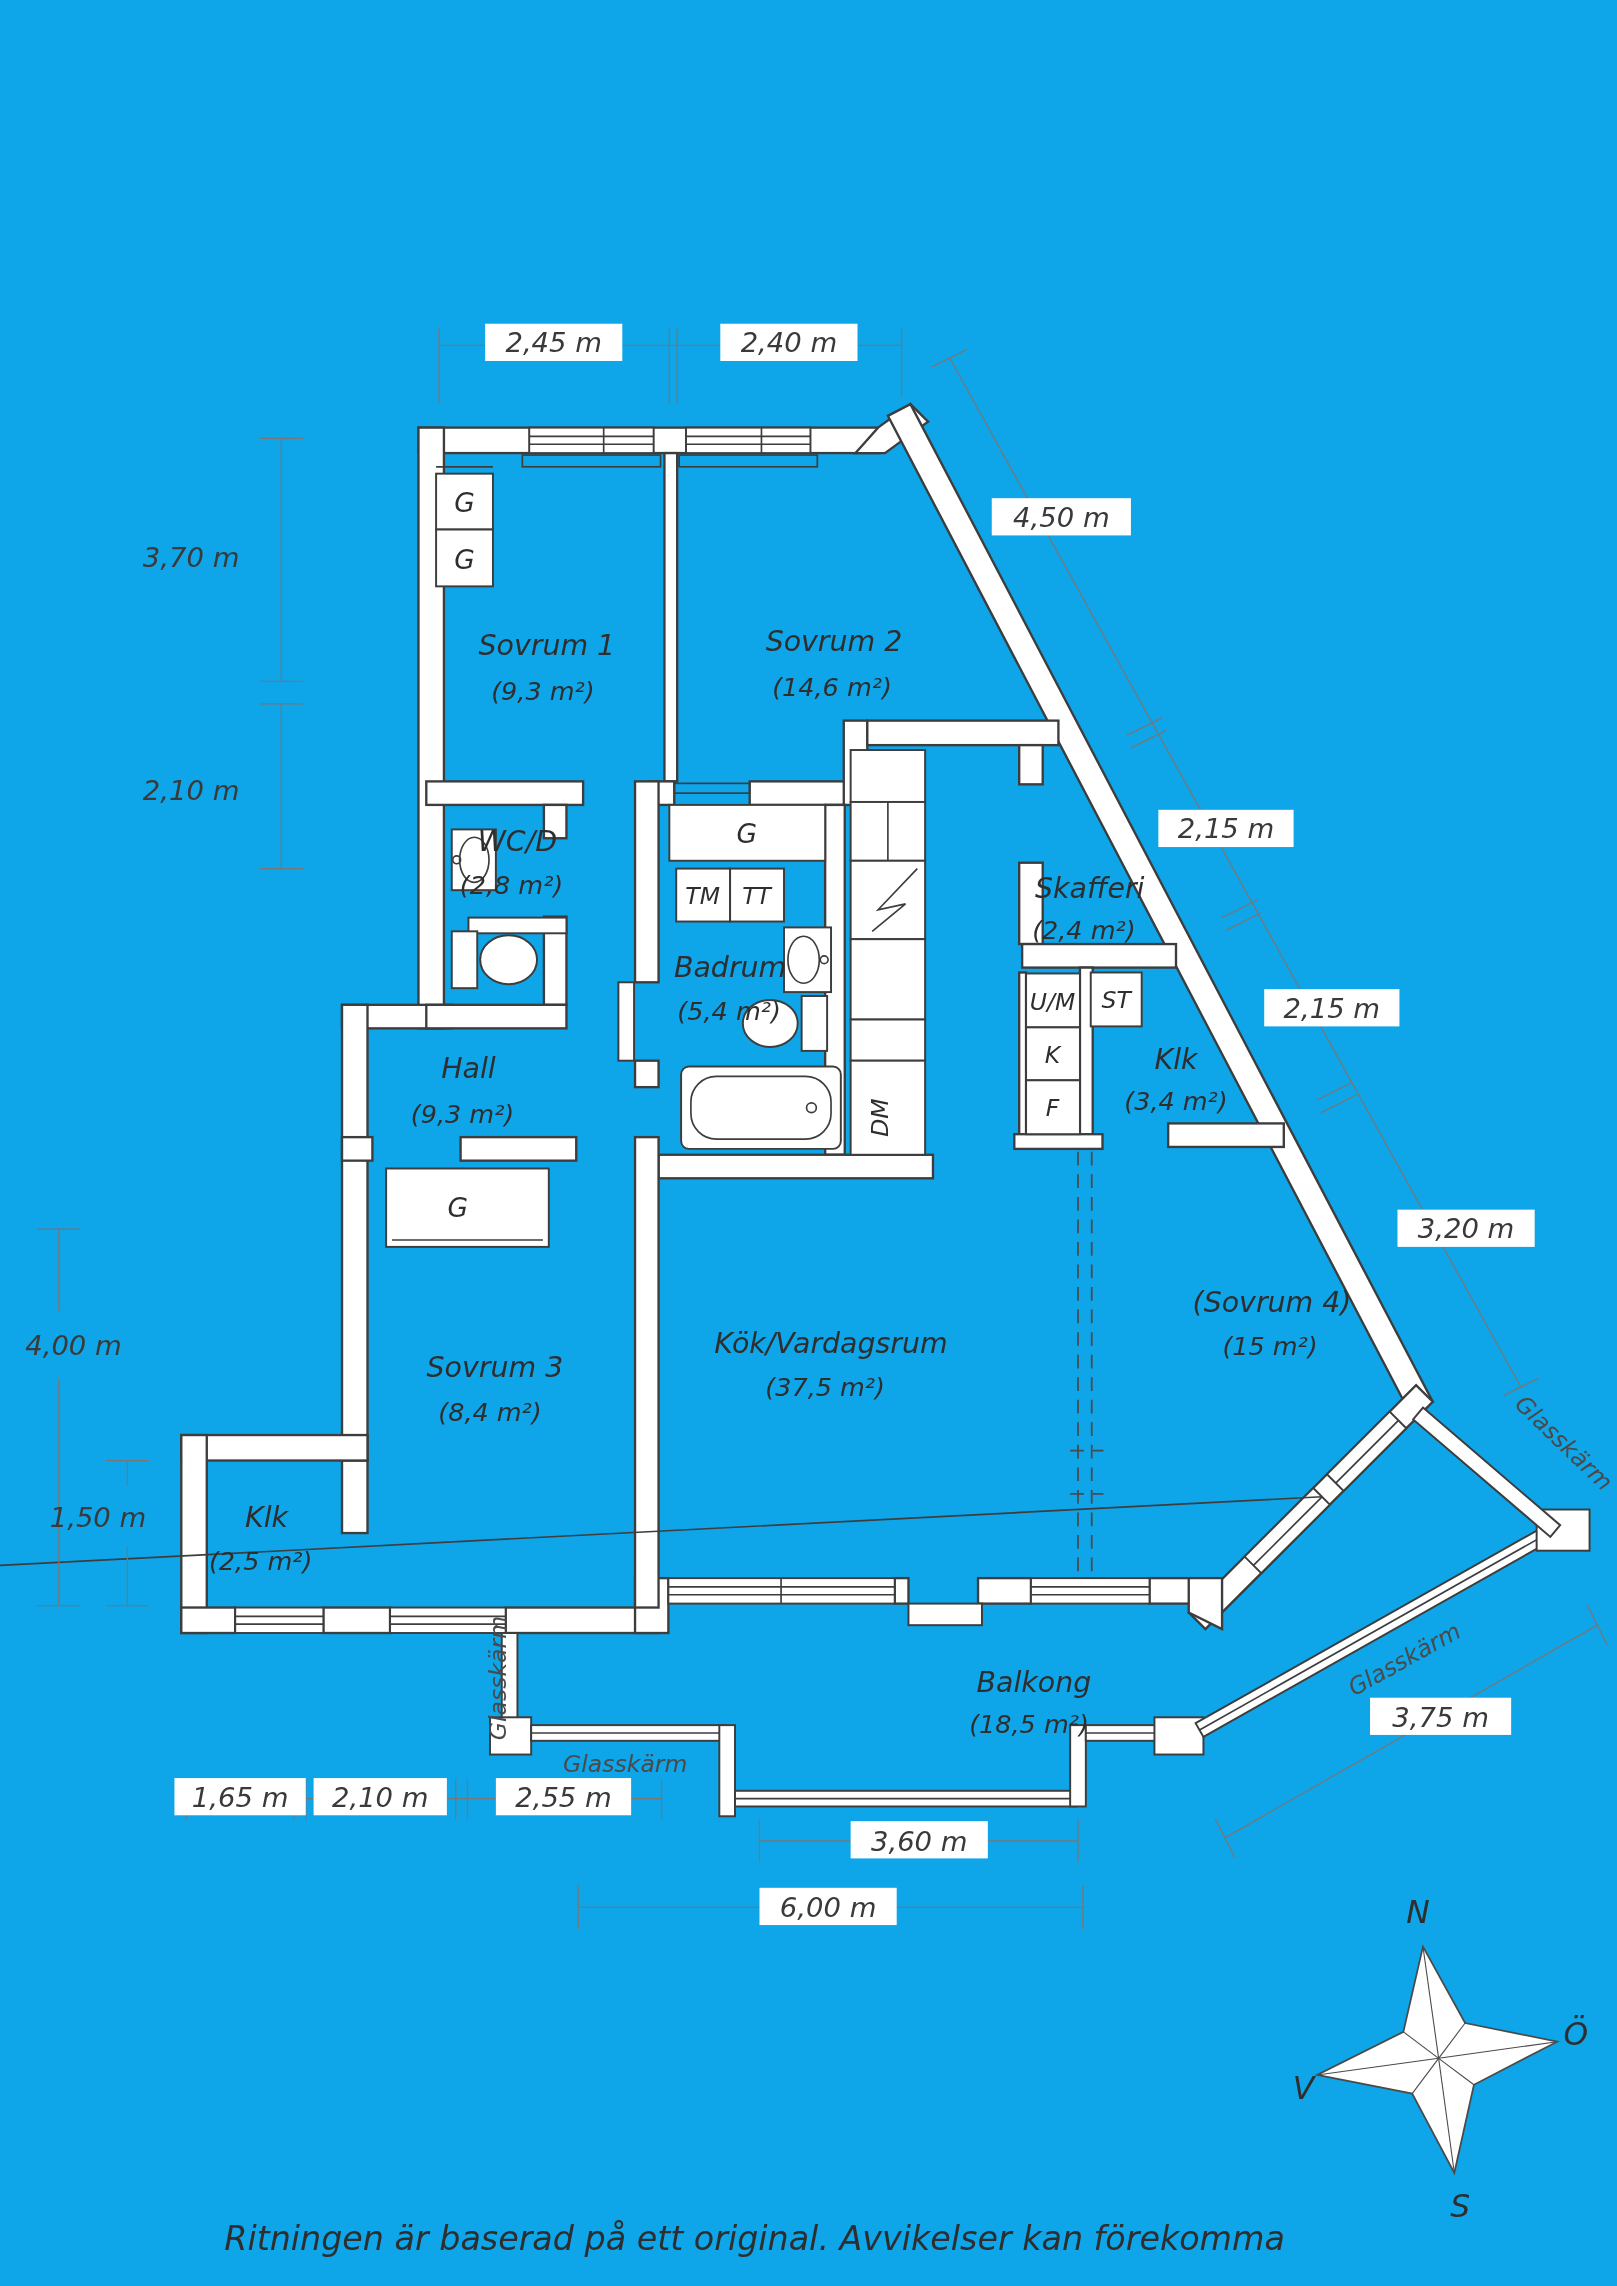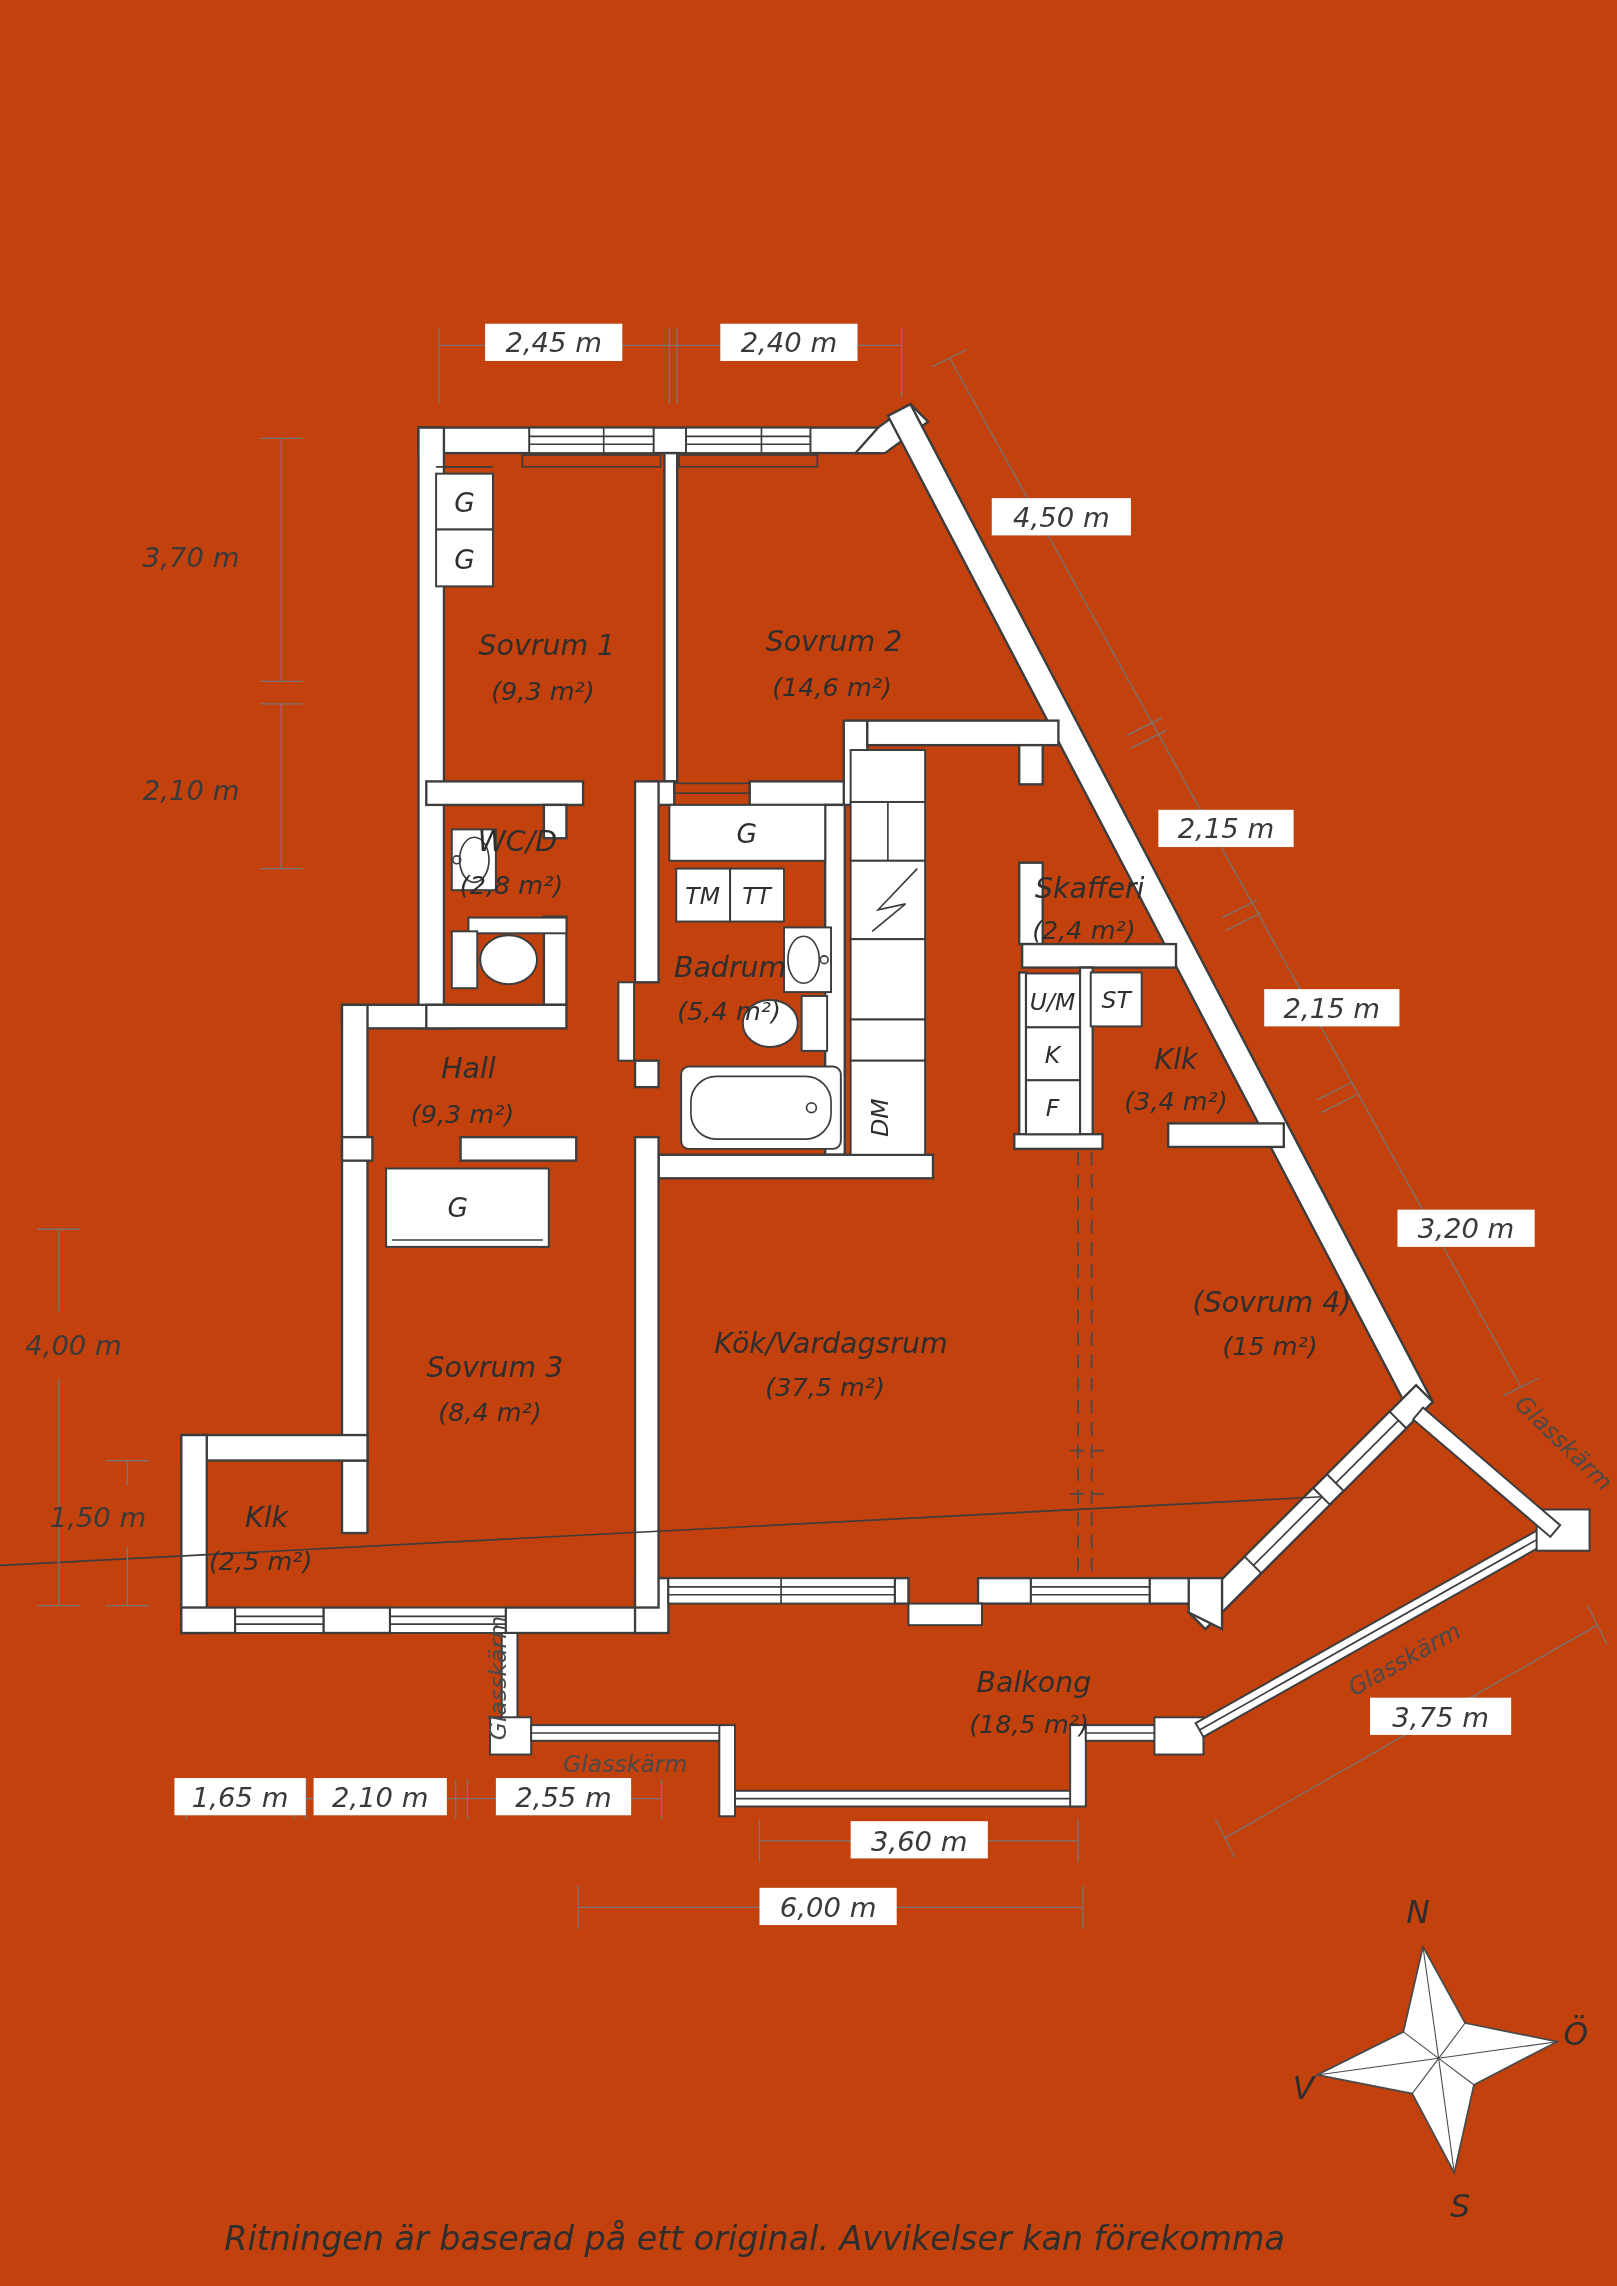--- a/index.html
+++ b/index.html
@@ -1,16 +1,16 @@
 <!DOCTYPE html>
 <html><head>
 <meta charset="utf-8">
 <style>
   html,body{margin:0;padding:0;background:#ffffff;}
-  .canvas{position:relative;width:1617px;height:2287px;background:#c2410c;overflow:hidden;
+  .canvas{position:relative;width:1617px;height:2287px;background:#0ea5e9;overflow:hidden;
           font-family:"DejaVu Sans",sans-serif;text-decoration:underline;}
   svg{display:block;}
   text{fill:#2e2e2e;font-family:"DejaVu Sans",sans-serif;font-style:italic;}
   .room-name{font-size:29px;}
   .room-area{font-size:26px;}
   .dim{font-size:28px;fill:#3a3a3a;}
   .appl{font-size:24px;}
   .appl-big{font-size:27px;}
   .glass{font-size:24px;fill:#4a4a4a;}
   .compass-letter{font-size:32px;}

